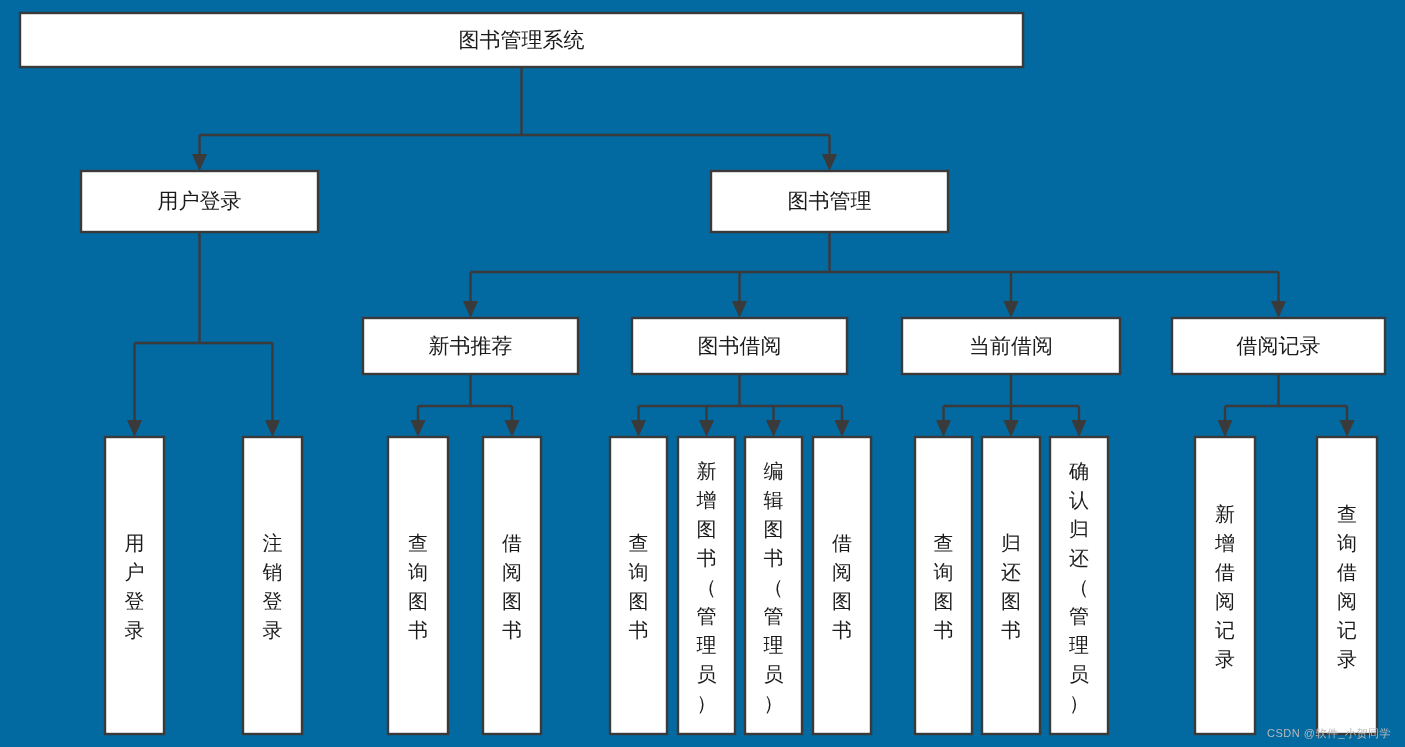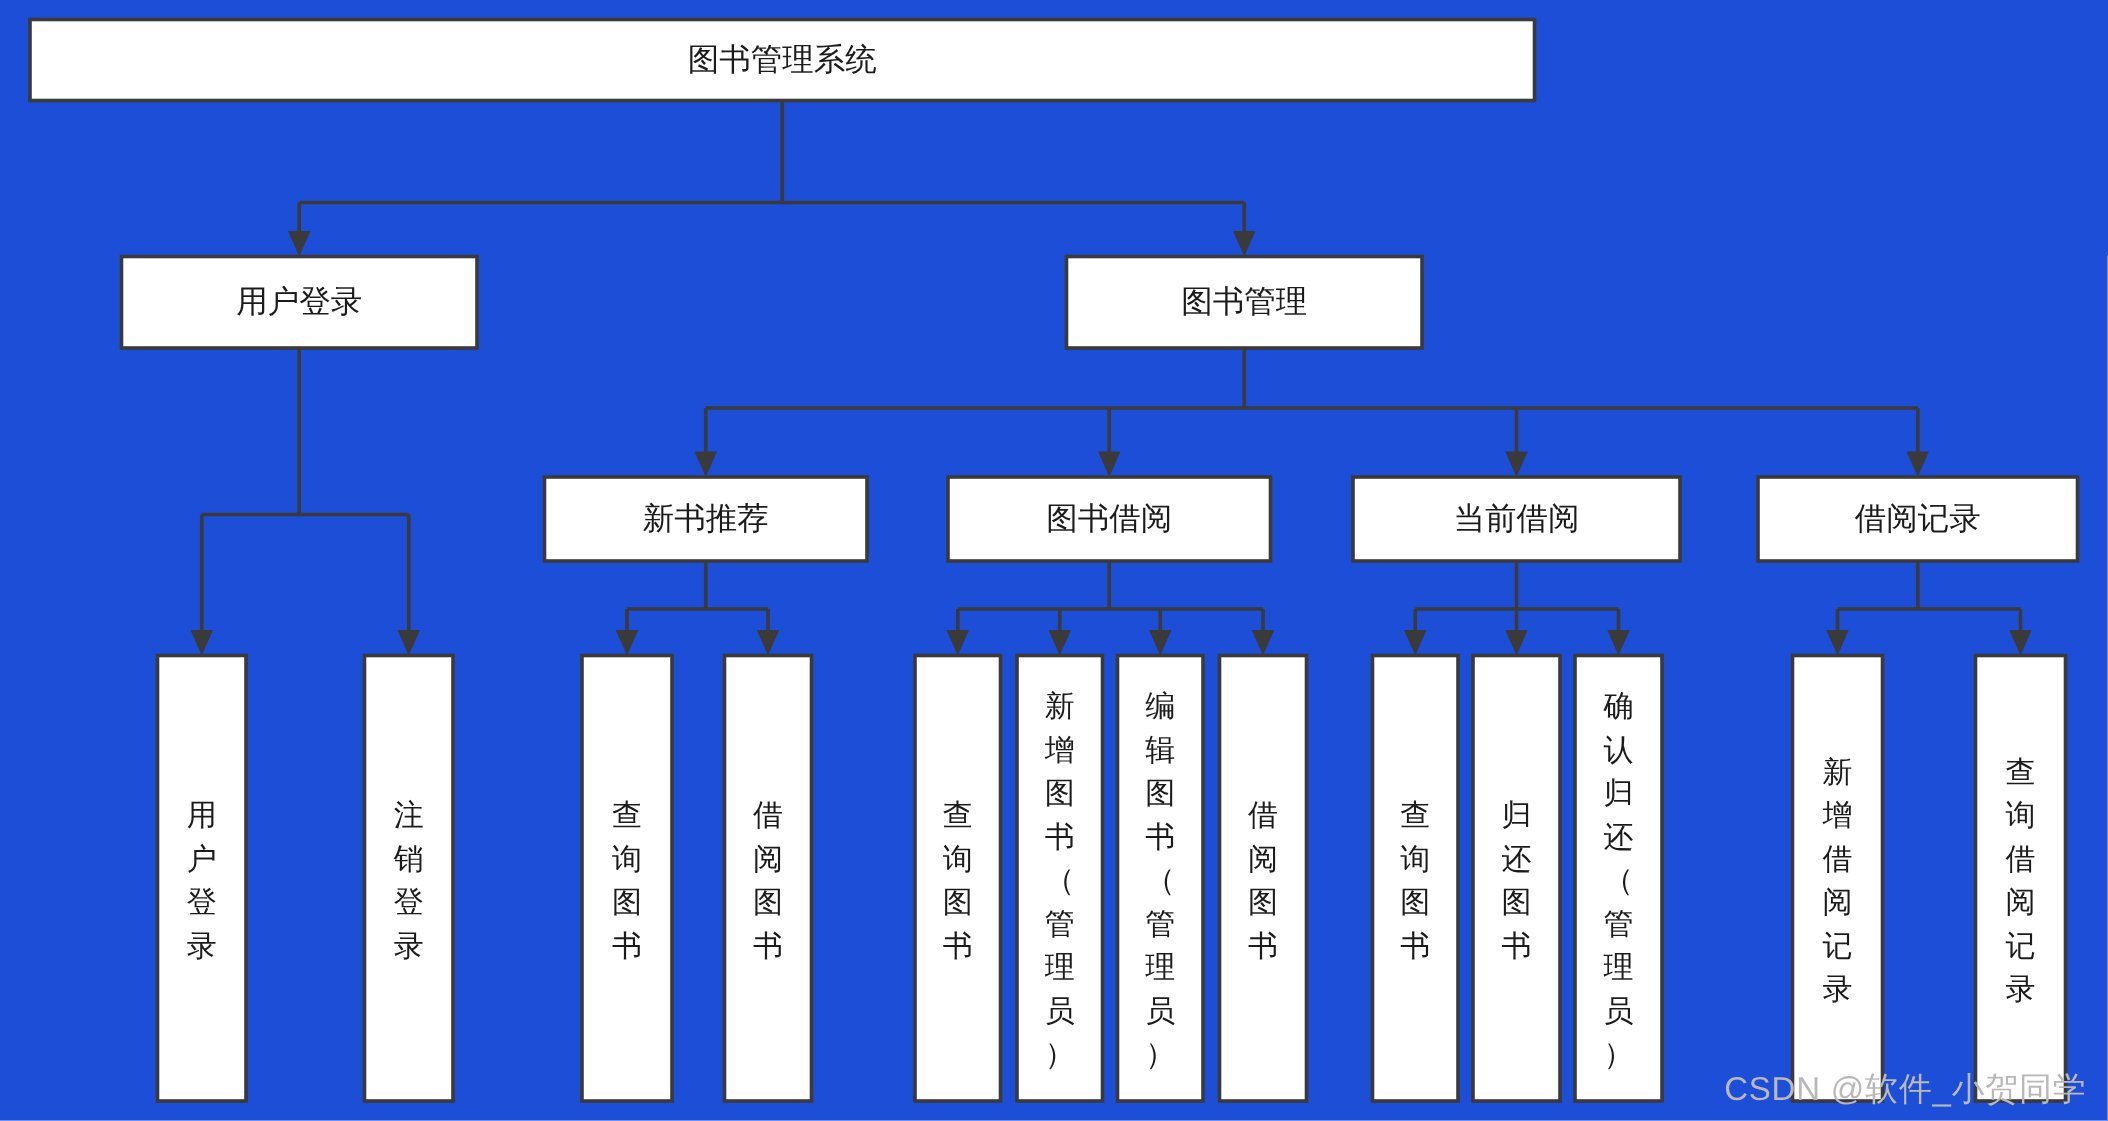--- a/index.html
+++ b/index.html
@@ -1,37 +1,37 @@
 <!DOCTYPE html>
 <html><head>
 <meta charset="utf-8">
 <title>图书管理系统 结构图</title>
 <style>
   html,body{margin:0;padding:0;background:#ffffff;}
   body{
     font-family:"Liberation Sans","DejaVu Sans",sans-serif;
     width:1405px;height:747px;overflow:hidden;position:relative;
   }
-  #diagram-root{position:relative;width:1405px;height:747px;background:#1d4ed8;}
+  #diagram-root{position:relative;width:1405px;height:747px;background:#0369a1;}
   svg#diagram{position:absolute;left:0;top:0;width:1405px;height:747px;display:block;}
   .node-rect{fill:#ffffff;stroke:#3a3a3a;stroke-width:2.4;}
   .connector{stroke:#3a3a3a;stroke-width:2.4;fill:none;}
   .arrow-head{fill:#3a3a3a;stroke:none;}
   .node-label-h{
     font-family:"Liberation Sans","DejaVu Sans",sans-serif;
     font-size:21px;fill:#1b1b1b;text-anchor:middle;dominant-baseline:middle;
   }
   .node-label-v{
     font-family:"Liberation Sans","DejaVu Sans",sans-serif;
     font-size:20px;fill:#1b1b1b;text-anchor:middle;
   }
   .watermark{
     position:absolute;right:14px;bottom:6px;
     font-family:"Liberation Sans","DejaVu Sans",sans-serif;
-    font-size:22px;color:#b9b9b9;letter-spacing:.5px;
+    font-size:11px;color:#b9b9b9;letter-spacing:.5px;
     white-space:nowrap;user-select:none;pointer-events:none;
   }
 </style>
 </head>
 <body>
 
 <div id="diagram-root">
   <svg id="diagram" viewBox="0 0 1405 747" preserveAspectRatio="xMidYMid meet">
     <g id="edges-layer">
         <path d="M 521.5 67 L 521.5 135" class="connector"></path>

